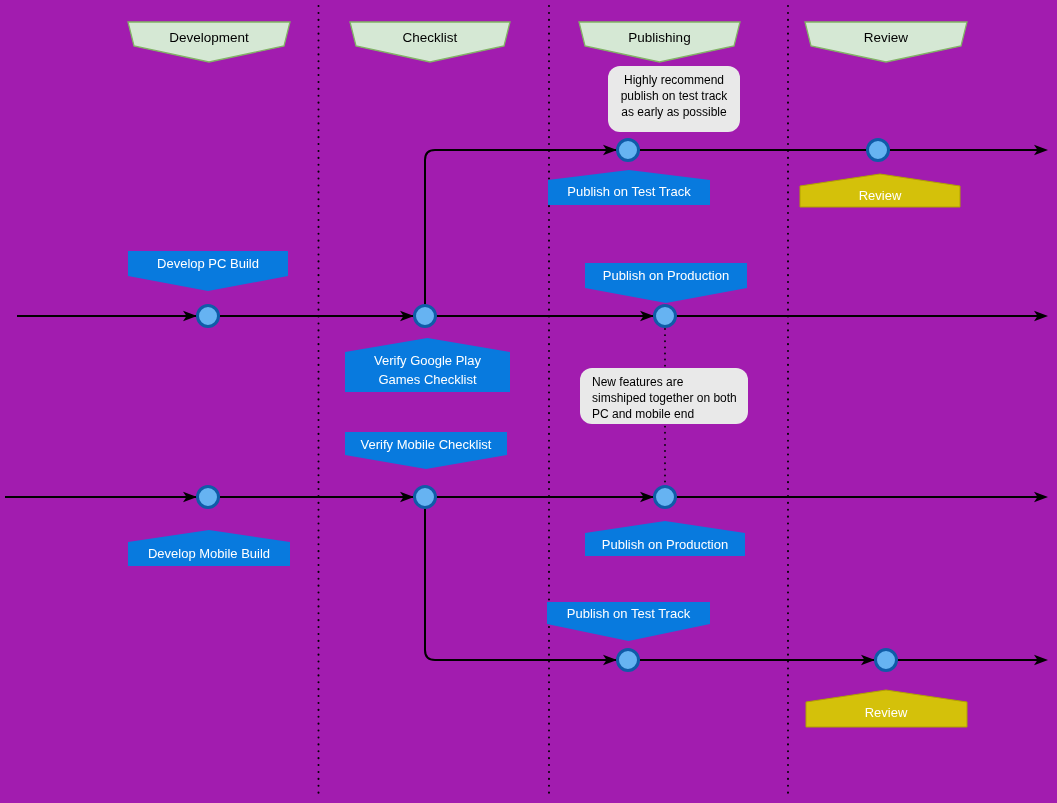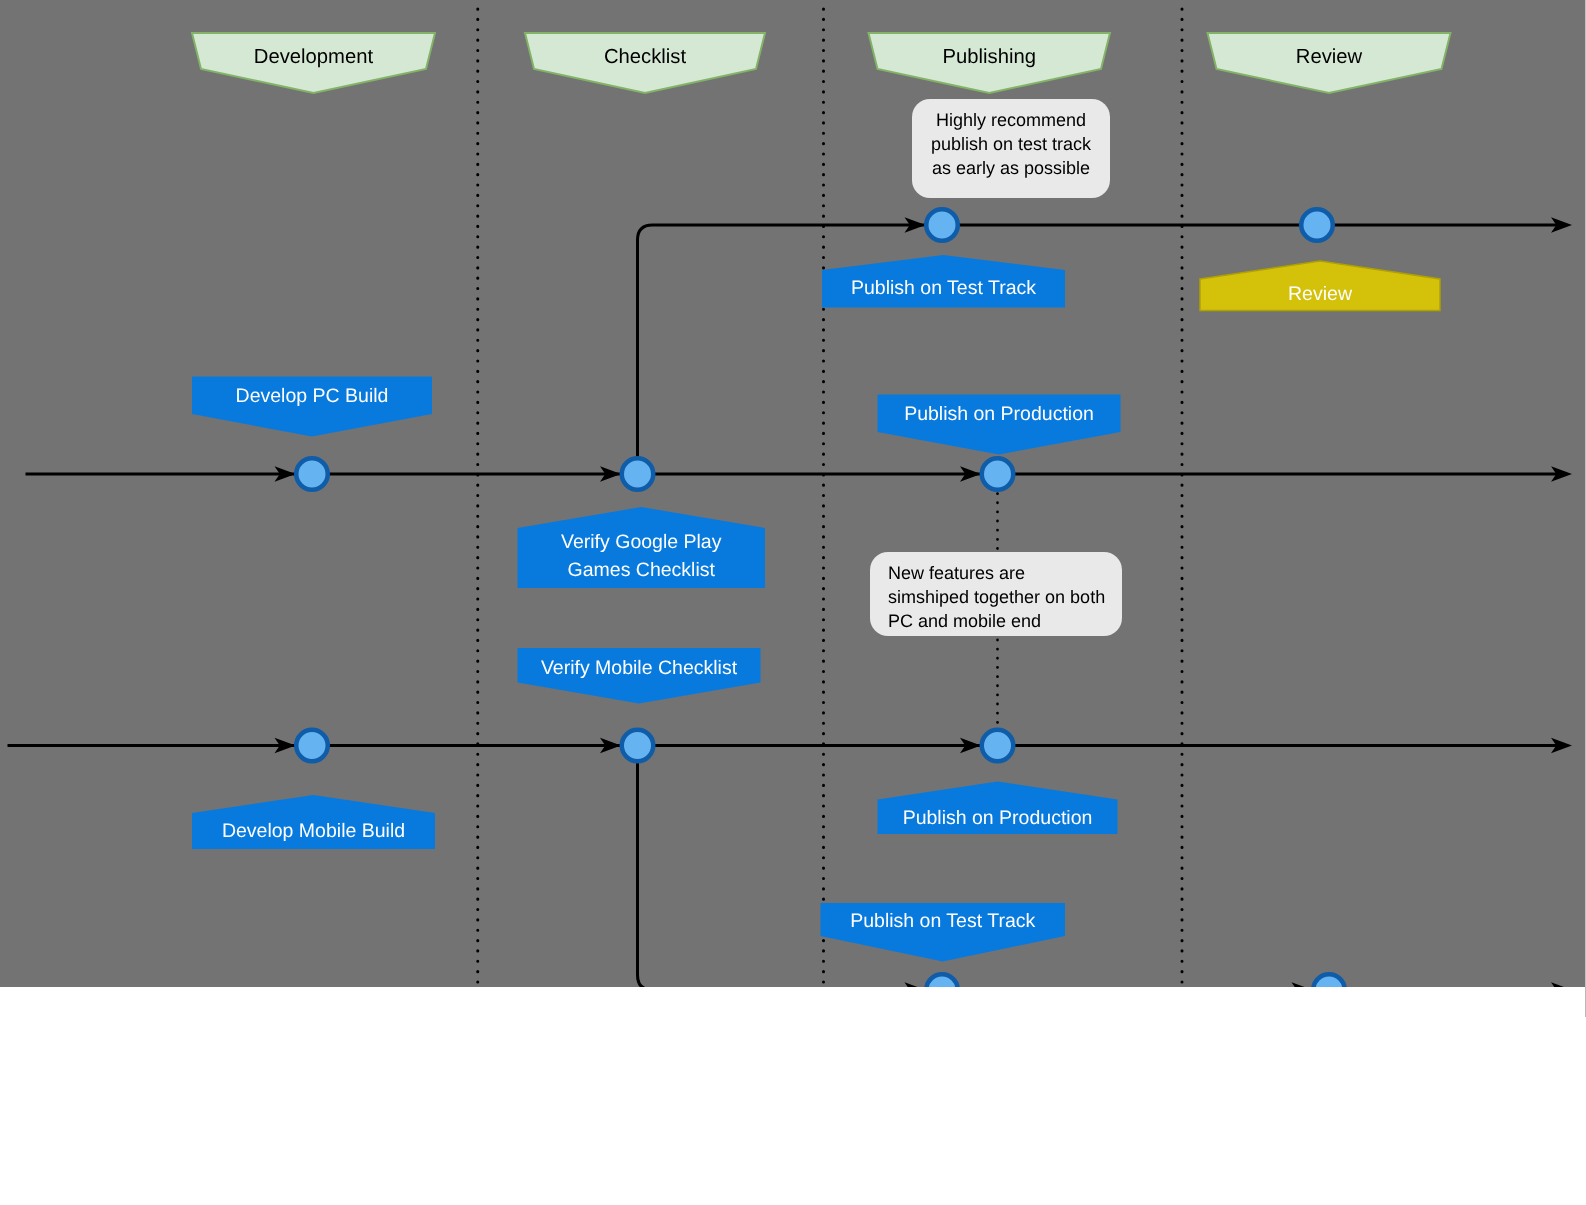--- a/index.html
+++ b/index.html
@@ -1,16 +1,16 @@
 <!DOCTYPE html>
 <html style="--phase-fill: #d5e8d4; --phase-border: #82b366; --task-fill: #087ade; --task-text: #ffffff; --review-fill: #d4c10a; --review-border: #b0a100; --review-text: #ffffff; --milestone-fill: #66b3f2; --milestone-border: #0f5ca8; --note-fill: #e9e9e9; --line-color: #000000;"><head>
 <meta charset="utf-8">
 <style>
   html,body{margin:0;padding:0;background:#ffffff;}
-  .canvas{position:relative;width:1057px;height:658px;background:#737373;overflow:hidden;
+  .canvas{position:relative;width:1057px;height:803px;background:#a21caf;overflow:hidden;
           font-family:"Liberation Sans", sans-serif;}
   svg text{font-family:"Liberation Sans", sans-serif;}
   .phase-shape{fill:var(--phase-fill);stroke:var(--phase-border);stroke-width:1.3;}
   .phase-label{font-size:13.5px;fill:#000000;text-anchor:middle;}
   .task-shape{fill:var(--task-fill);stroke:none;}
   .task-label{font-size:13px;fill:var(--task-text);text-anchor:middle;}
   .review-shape{fill:var(--review-fill);stroke:var(--review-border);stroke-width:1;}
   .review-label{font-size:13px;fill:var(--review-text);text-anchor:middle;}
   .note-shape{fill:var(--note-fill);stroke:none;}
   .note-line{font-size:12px;fill:#000000;}

